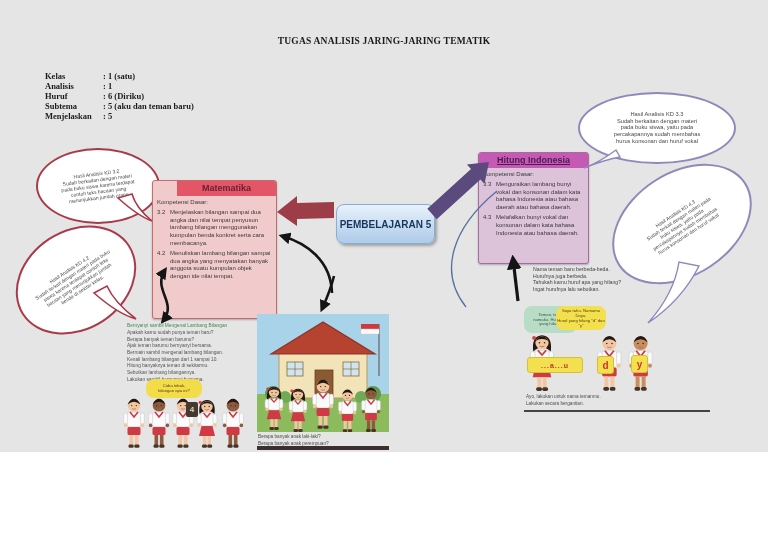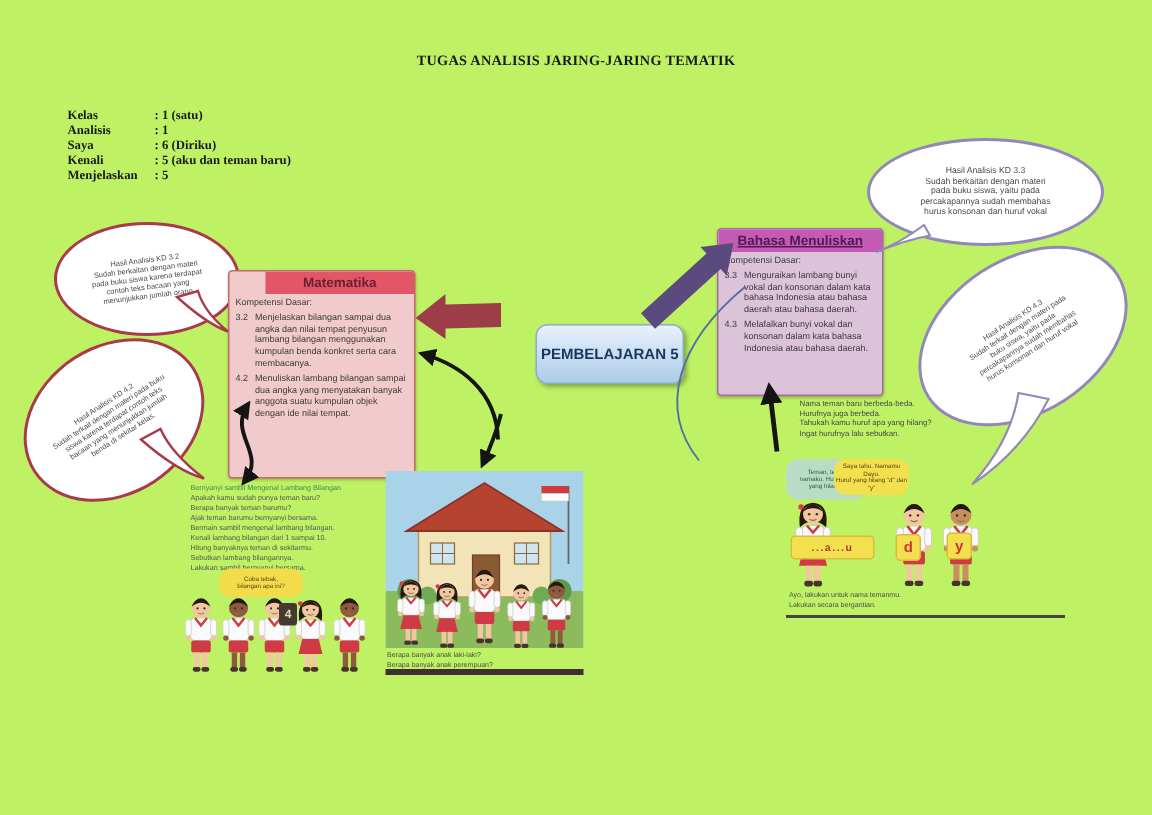--- a/index.html
+++ b/index.html
@@ -1,39 +1,39 @@
 <!DOCTYPE html>
 <html><head>
 <meta charset="utf-8">
 <style>
   html,body{margin:0;padding:0;background:#ffffff;}
-  #page{position:relative;width:768px;height:543px;background:#bef264;overflow:hidden;
+  #page{position:relative;width:768px;height:452px;background:#e5e5e5;overflow:hidden;
         font-family:"Liberation Sans",sans-serif;color:#333;}
   .abs{position:absolute;}
   .serif{font-family:"Liberation Serif",serif;}
   
   #doc-title{left:0;top:36px;width:768px;text-align:center;font-weight:bold;font-size:9.5px;letter-spacing:.2px;color:#1a1a1a;}
   #info{left:45px;top:71px;font-size:8.5px;font-weight:bold;color:#1a1a1a;line-height:10px;}
   .info-row{display:flex;}
   .info-label{width:58px;}
   
   .kdbox{border-radius:3px;overflow:hidden;box-shadow:0 1px 2px rgba(0,0,0,.25);}
   .kdbox .hd{height:15px;line-height:15px;text-align:center;font-weight:bold;font-size:9px;}
   .kdbox .bd{padding:3px 4px 2px 4px;font-size:6px;line-height:1.3;color:#3a3a3a;}
   .kditem{display:flex;margin-top:2px;}
   .kdcode{width:13px;flex:none;}
   .kdtext{flex:1;}
   #mat-box{left:152px;top:180px;width:123px;height:137px;background:#f1cbcb;border:1px solid #c96a6a;}
   #mat-box .hd{background:#e25668;color:#6b2030;margin-left:24px;}
   #bi-box{left:478px;top:152px;width:109px;height:110px;background:#dcc3da;border:1px solid #a86aa0;}
   #bi-box .hd{background:#c45ab4;color:#4d1b52;text-decoration:underline;}
   
-  #center-box{left:336px;top:216px;width:97px;height:38px;border:1.5px solid #89aed3;border-radius:8px;
+  #center-box{left:336px;top:204px;width:97px;height:38px;border:1.5px solid #89aed3;border-radius:8px;
     background:linear-gradient(#e8f2fc,#c4daf0 60%,#aecbe8);display:flex;align-items:center;justify-content:center;
-    font-weight:bold;font-size:10px;color:#17365d;box-shadow:2px 2px 3px rgba(0,0,0,.3);margin-left:21px;}
+    font-weight:bold;font-size:10px;color:#17365d;box-shadow:2px 2px 3px rgba(0,0,0,.3);}
   
   .bubble{background:#fff;border-radius:50%;display:flex;align-items:center;justify-content:center;text-align:center;}
   .bubble-inner{transform:scale(.5);transform-origin:center center;width:200%;flex:none;font-size:10px;line-height:12px;color:#4a4a4a;}
   .red-b{border:2px solid #a83a4a;}
   .purple-b{border:2px solid #9287bb;}
   #bubble-kd32{left:36px;top:148px;width:120px;height:72px;}
   #bubble-kd32 .bubble-inner{transform:scale(.5) rotate(-7deg);}
   #bubble-kd42{left:12px;top:230px;width:124px;height:96px;transform:rotate(-33deg);}
   #bubble-kd33{left:578px;top:92px;width:154px;height:68px;}
   #bubble-kd33 .bubble-inner{font-size:11.5px;line-height:13.5px;}
@@ -118,25 +118,25 @@
   <div id="info" class="abs serif">
     <div class="info-row">
         <span class="info-label">Kelas</span>
         <span>: 1 (satu)</span>
       </div>
     <div class="info-row">
         <span class="info-label">Analisis</span>
         <span>: 1</span>
       </div>
     <div class="info-row">
-        <span class="info-label">Saya</span>
+        <span class="info-label">Huruf</span>
         <span>: 6 (Diriku)</span>
       </div>
     <div class="info-row">
-        <span class="info-label">Kenali</span>
+        <span class="info-label">Subtema</span>
         <span>: 5 (aku dan teman baru)</span>
       </div>
     <div class="info-row">
         <span class="info-label">Menjelaskan</span>
         <span>: 5</span>
       </div>
   </div>
 
   <div id="bubble-kd32" class="abs bubble red-b">
     <div class="bubble-inner">
@@ -184,21 +184,21 @@
         <span class="kdtext">Menjelaskan bilangan sampai dua angka dan nilai tempat penyusun lambang bilangan menggunakan kumpulan benda konkret serta cara membacanya.</span>
       </div>
       <div class="kditem">
         <span class="kdcode">4.2</span>
         <span class="kdtext">Menuliskan lambang bilangan sampai dua angka yang menyatakan banyak anggota suatu kumpulan objek dengan ide nilai tempat.</span>
       </div>
     </div>
   </div>
 
   <div id="bi-box" class="abs kdbox">
-    <div class="hd">Bahasa Menuliskan</div>
+    <div class="hd">Hitung Indonesia</div>
     <div class="bd">
       <div>Kompetensi Dasar:</div>
       <div class="kditem">
         <span class="kdcode">3.3</span>
         <span class="kdtext">Menguraikan lambang bunyi vokal dan konsonan dalam kata bahasa Indonesia atau bahasa daerah atau bahasa daerah.</span>
       </div>
       <div class="kditem">
         <span class="kdcode">4.3</span>
         <span class="kdtext">Melafalkan bunyi vokal dan konsonan dalam kata bahasa Indonesia atau bahasa daerah.</span>
       </div>

